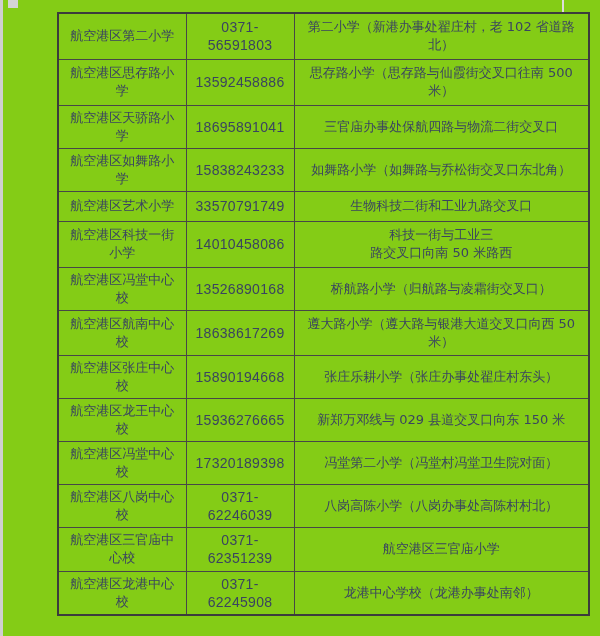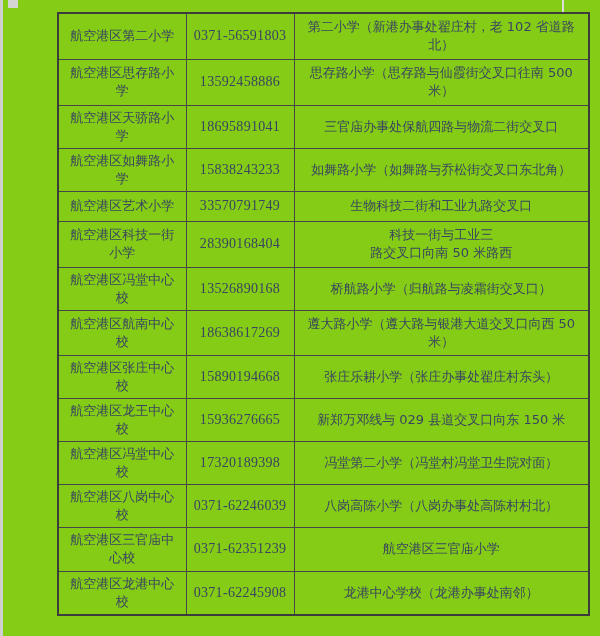--- a/index.html
+++ b/index.html
@@ -49,21 +49,21 @@
     white-space: pre-line;
     overflow: hidden;
   }
   table.schools {
     border: 2px solid #3c3c3c;
   }
   col.c1 { width: 128px; }
   col.c2 { width: 108px; }
   col.c3 { width: 295px; }
   td.phone {
-    font-family: Liberation Serif, serif;
+    font-family: Liberation Sans, sans-serif;
     font-size: 14px;
     letter-spacing: 0.3px;
     margin-left: 40px;
   }
   
   tr.h46 { height: 46px; }
   tr.h45 { height: 45px; }
   tr.h44 { height: 44px; }
   tr.h38 { height: 38px; padding-left: 35px; }
   tr.h36 { height: 36px; }
@@ -108,21 +108,21 @@
         <td class="phone">15838243233</td>
         <td>如舞路小学（如舞路与乔松街交叉口东北角）</td>
       </tr>
       <tr class="h30">
         <td>航空港区艺术小学</td>
         <td class="phone">33570791749</td>
         <td>生物科技二街和工业九路交叉口</td>
       </tr>
       <tr class="h46">
         <td>航空港区科技一街小学</td>
-        <td class="phone">28390168404</td>
+        <td class="phone">14010458086</td>
         <td>科技一街与工业三
 路交叉口向南 50 米路西</td>
       </tr>
       <tr class="h32">
         <td>航空港区冯堂中心校</td>
         <td class="phone">13526890168</td>
         <td>桥航路小学（归航路与凌霜街交叉口）</td>
       </tr>
       <tr class="h45">
         <td>航空港区航南中心校</td>

